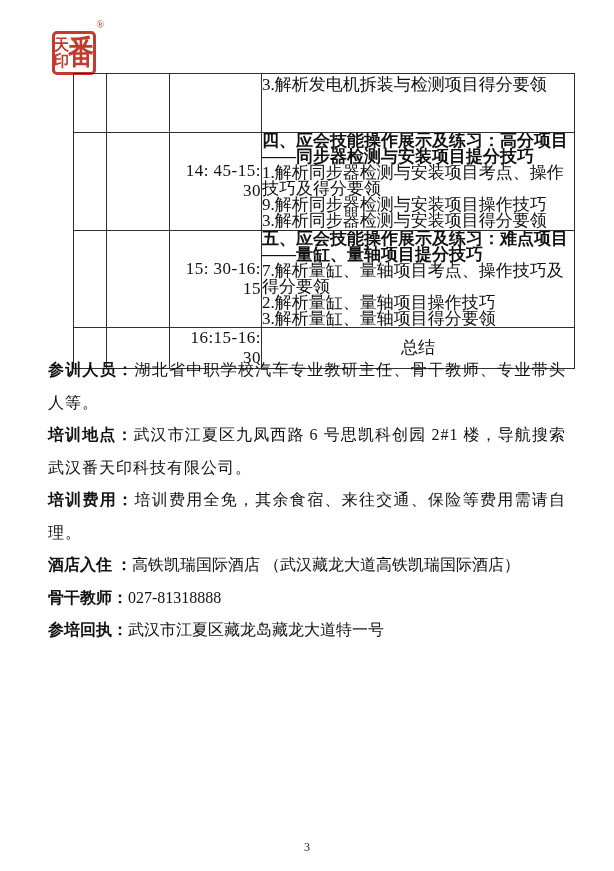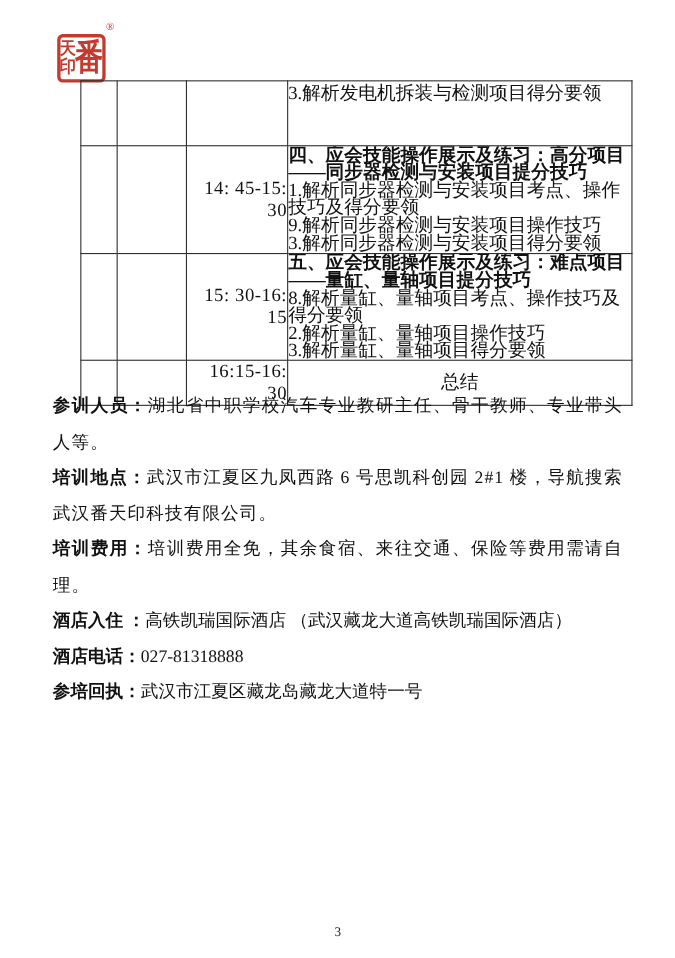--- a/index.html
+++ b/index.html
@@ -110,38 +110,38 @@
           <div>9.解析同步器检测与安装项目操作技巧</div>
           <div>3.解析同步器检测与安装项目得分要领</div>
         </td>
       </tr>
       <tr class="r2">
         <td></td>
         <td></td>
         <td class="time">15: 30-16: 15</td>
         <td class="content">
           <div class="bold">五、应会技能操作展示及练习：难点项目——量缸、量轴项目提分技巧</div>
-          <div>8.解析量缸、量轴项目考点、操作技巧及得分要领</div>
+          <div>7.解析量缸、量轴项目考点、操作技巧及得分要领</div>
           <div>2.解析量缸、量轴项目操作技巧</div>
           <div>3.解析量缸、量轴项目得分要领</div>
         </td>
       </tr>
       <tr class="r3">
         <td></td>
         <td></td>
         <td class="time">16:15-16: 30</td>
         <td class="content center">总结</td>
       </tr>
     </tbody>
   </table>
 
   <div class="info">
     <p class="ls"><strong>参训人员：</strong><span>湖北省中职学校汽车专业教研主任、骨干教师、专业带头人等。</span></p>
     <p class="ls"><strong>培训地点：</strong><span>武汉市江夏区九凤西路 6 号思凯科创园 2#1 楼，导航搜索武汉番天印科技有限公司。</span></p>
     <p class="ls"><strong>培训费用：</strong><span>培训费用全免，其余食宿、来往交通、保险等费用需请自理。</span></p>
     <p><strong>酒店入住 ：</strong><span>高铁凯瑞国际酒店 （武汉藏龙大道高铁凯瑞国际酒店）</span></p>
-    <p><strong>酒店电话：</strong><span>027-81318888</span></p>
+    <p><strong>骨干教师：</strong><span>027-81318888</span></p>
     <p><strong>参培回执：</strong><span>武汉市江夏区藏龙岛藏龙大道特一号</span></p>
   </div>
 
   <div class="pageno">3</div>
 
 </div>
 
 </body></html>

